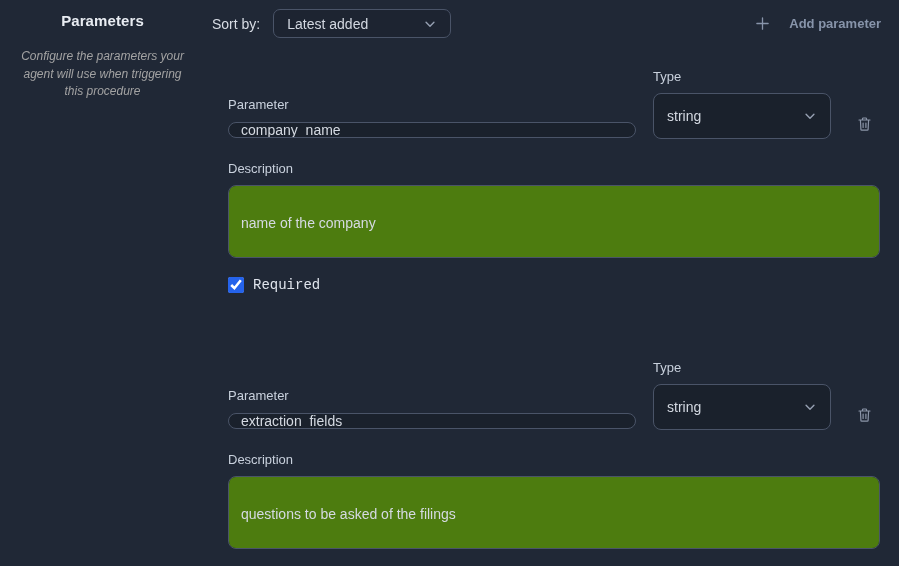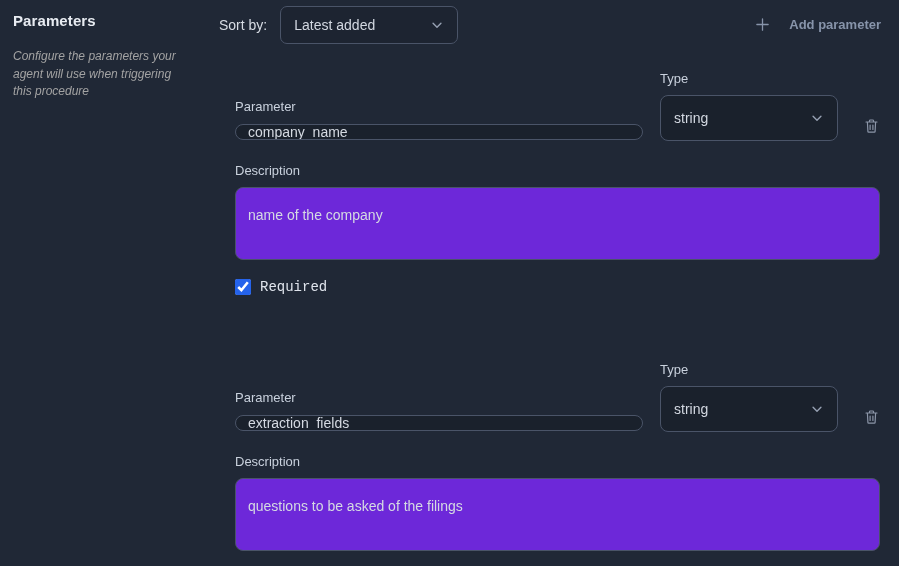--- a/index.html
+++ b/index.html
@@ -6,37 +6,37 @@
   html, body {
     width: 899px; height: 566px;
     background: #202836;
     font-family: "Liberation Sans", "DejaVu Sans", sans-serif;
     overflow: hidden;
     -webkit-font-smoothing: antialiased;
   }
   .app { display: flex; width: 899px; height: 566px; }
 
   
-  .sidebar { width: 212px; flex: 0 0 212px; padding: 12px 20px 0 13px; }
+  .sidebar { width: 212px; flex: 0 0 212px; padding: 12px 20px 0 13px; text-align: center; }
   .sidebar-title {
     font-size: 15px; font-weight: 700; color: #e8ecf2;
     letter-spacing: 0.1px; margin-bottom: 19px;
   }
   .sidebar-desc {
     font-size: 12px; line-height: 17.5px; color: #a3a3a3; font-style: italic;
   }
 
   
-  .main { flex: 1; padding: 9px 18px 0 0; display: flex; flex-direction: column; margin-left: 7px; }
+  .main { flex: 1; padding: 9px 18px 0 0; display: flex; flex-direction: column; }
 
   .header-row { display: flex; align-items: center; height: 31px; }
   .sort-label { font-size: 14px; color: #d8dde5; margin-right: 13px; }
   .select {
     display: flex; align-items: center; justify-content: space-between;
-    height: 38px; border: 1px solid #4a5468; border-radius: 7px;
+    height: 29px; border: 1px solid #4a5468; border-radius: 7px;
     background: #1d2431; padding: 0 13px; cursor: pointer;
   }
   .select span { font-size: 14px; color: #d3d8e1; }
   .sort-select { width: 178px; }
   .chevron { width: 14px; height: 14px; stroke: #97a1b3; flex: 0 0 14px; margin-left: 8px; }
 
   .add-btn {
     margin-left: auto; display: flex; align-items: center; gap: 19px;
     background: none; border: none; cursor: pointer;
     font-family: inherit; font-size: 13px; font-weight: 600; color: #8794aa;
@@ -64,23 +64,23 @@
   .trash-btn {
     margin-left: 25px; height: 30px; width: 16px;
     display: flex; align-items: center; justify-content: center;
     background: none; border: none; cursor: pointer; align-self: flex-end;
   }
   .trash-icon { width: 15px; height: 16px; stroke: #8b95a8; }
 
   .desc-block { margin-top: 22px; }
   .textarea {
     display: block; width: 100%; height: 73px; resize: none;
-    background: #6d28d9; border: 1px solid #4a5468; border-radius: 8px;
+    background: #4d7c0f; border: 1px solid #4a5468; border-radius: 8px;
     color: #d5dae2; font-size: 14px; font-family: inherit;
-    padding: 18px 12px; line-height: 18px; outline: none;
+    padding: 28px 12px; line-height: 18px; outline: none;
   }
 
   .required-row { margin-top: 19px; display: flex; align-items: center; }
   .checkbox {
     width: 16px; height: 16px; accent-color: #2563eb; cursor: pointer;
     margin: 0;
   }
   .required-label { font-size: 14px; color: #dfe4ec; margin-left: 9px; font-family: Liberation Mono, monospace; }
 </style>
 </head>

